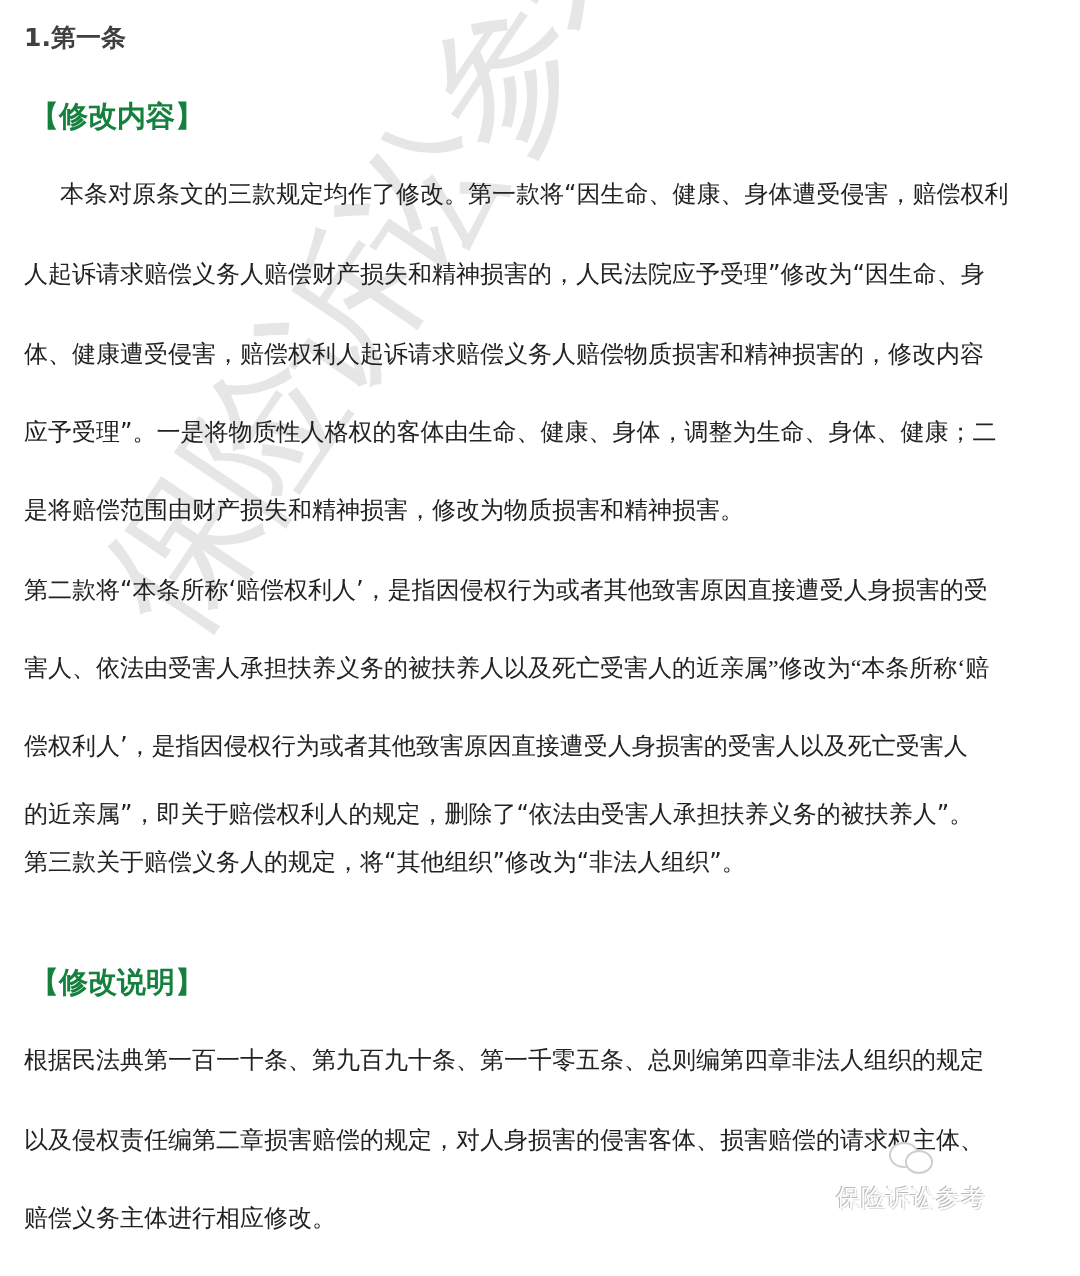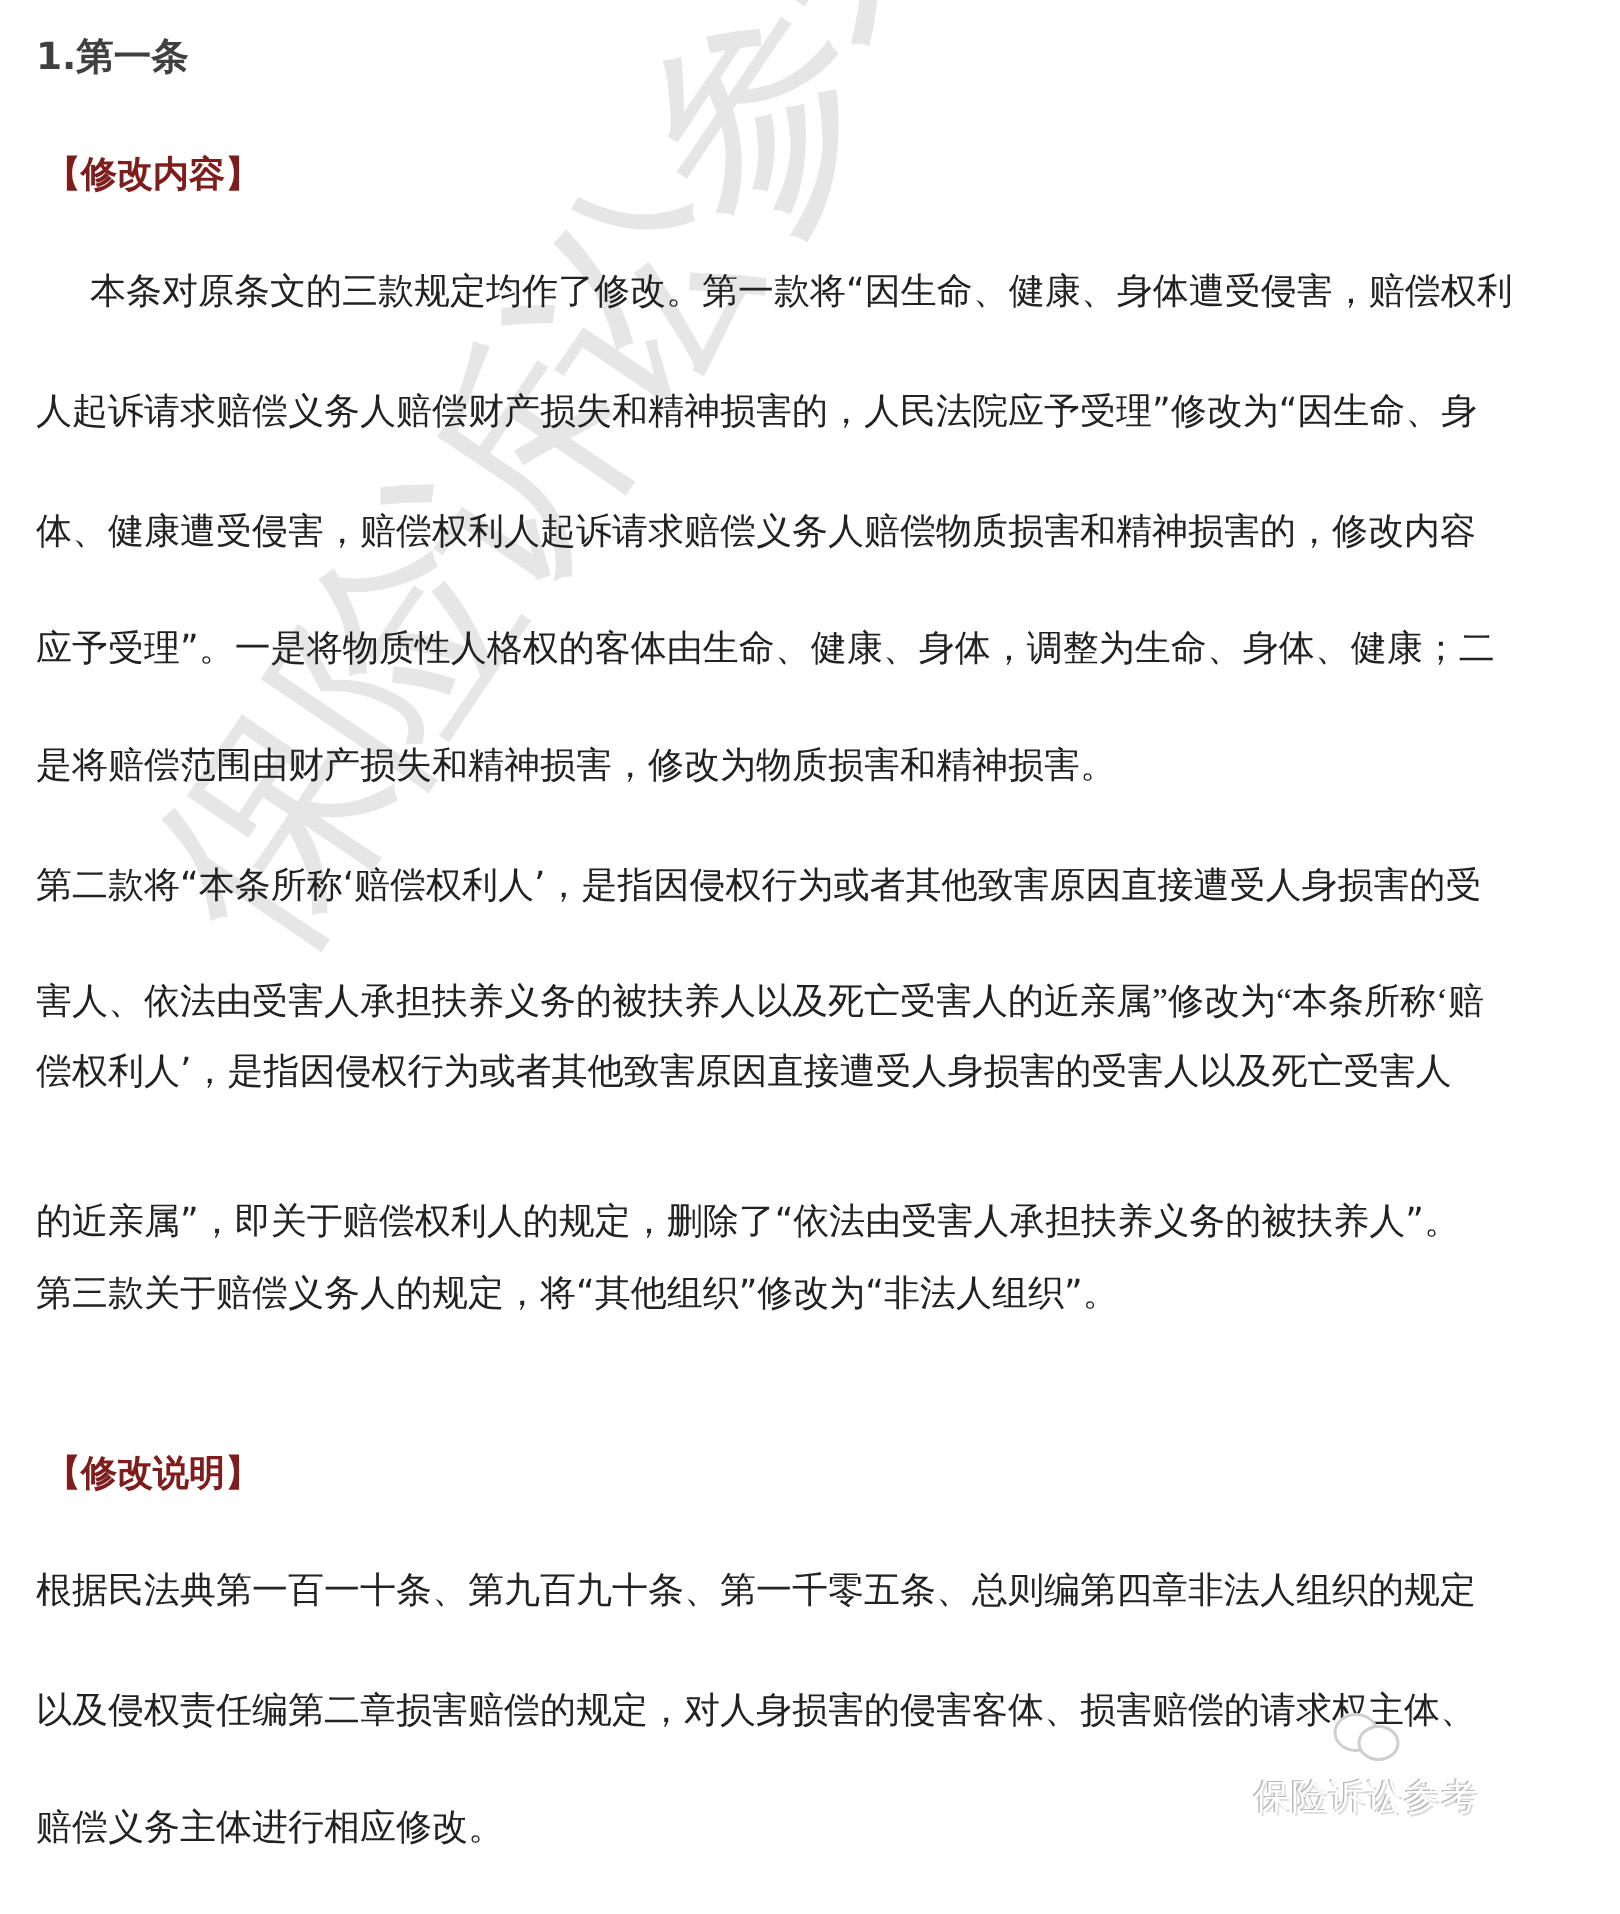--- a/index.html
+++ b/index.html
@@ -38,23 +38,23 @@
       left: 24px;
       top: 20px;
       font-size: 25px;
       font-weight: bold;
       color: #404040;
       line-height: 36px;
     }
     .section-heading {
       position: absolute;
       left: 30px;
-      font-size: 24px;
+      font-size: 29px;
       font-weight: bold;
-      color: #7f1d1d;
+      color: #15803d;
       line-height: 36px;
     }
     .para-line {
       position: absolute;
       left: 24px;
       font-size: 24px;
       line-height: 36px;
       white-space: nowrap;
       color: #222222;
     }
@@ -98,21 +98,21 @@
 
   <div class="section-heading" style="top:98px;">【修改内容】</div>
 
   <div class="para-line" style="top:176px;margin-left:36px;">本条对原条文的三款规定均作了修改。第一款将“因生命、健康、身体遭受侵害，赔偿权利</div>
   <div class="para-line" style="top:256px;">人起诉请求赔偿义务人赔偿财产损失和精神损害的，人民法院应予受理”修改为“因生命、身</div>
   <div class="para-line" style="top:336px;">体、健康遭受侵害，赔偿权利人起诉请求赔偿义务人赔偿物质损害和精神损害的，修改内容</div>
   <div class="para-line" style="top:414px;">应予受理”。一是将物质性人格权的客体由生命、健康、身体，调整为生命、身体、健康；二</div>
   <div class="para-line" style="top:492px;">是将赔偿范围由财产损失和精神损害，修改为物质损害和精神损害。</div>
   <div class="para-line" style="top:572px;">第二款将“本条所称‘赔偿权利人’，是指因侵权行为或者其他致害原因直接遭受人身损害的受</div>
   <div class="para-line" style="top:650px;font-family:Liberation Serif, serif;">害人、依法由受害人承担扶养义务的被扶养人以及死亡受害人的近亲属”修改为“本条所称‘赔</div>
-  <div class="para-line" style="top:696px;">偿权利人’，是指因侵权行为或者其他致害原因直接遭受人身损害的受害人以及死亡受害人</div>
+  <div class="para-line" style="top:728px;">偿权利人’，是指因侵权行为或者其他致害原因直接遭受人身损害的受害人以及死亡受害人</div>
   <div class="para-line" style="top:796px;">的近亲属”，即关于赔偿权利人的规定，删除了“依法由受害人承担扶养义务的被扶养人”。</div>
   <div class="para-line" style="top:844px;">第三款关于赔偿义务人的规定，将“其他组织”修改为“非法人组织”。</div>
 
   <div class="section-heading" style="top:964px;">【修改说明】</div>
 
   <div class="para-line" style="top:1042px;">根据民法典第一百一十条、第九百九十条、第一千零五条、总则编第四章非法人组织的规定</div>
   <div class="para-line" style="top:1122px;">以及侵权责任编第二章损害赔偿的规定，对人身损害的侵害客体、损害赔偿的请求权主体、</div>
   <div class="para-line" style="top:1200px;">赔偿义务主体进行相应修改。</div>
 </div>
 

